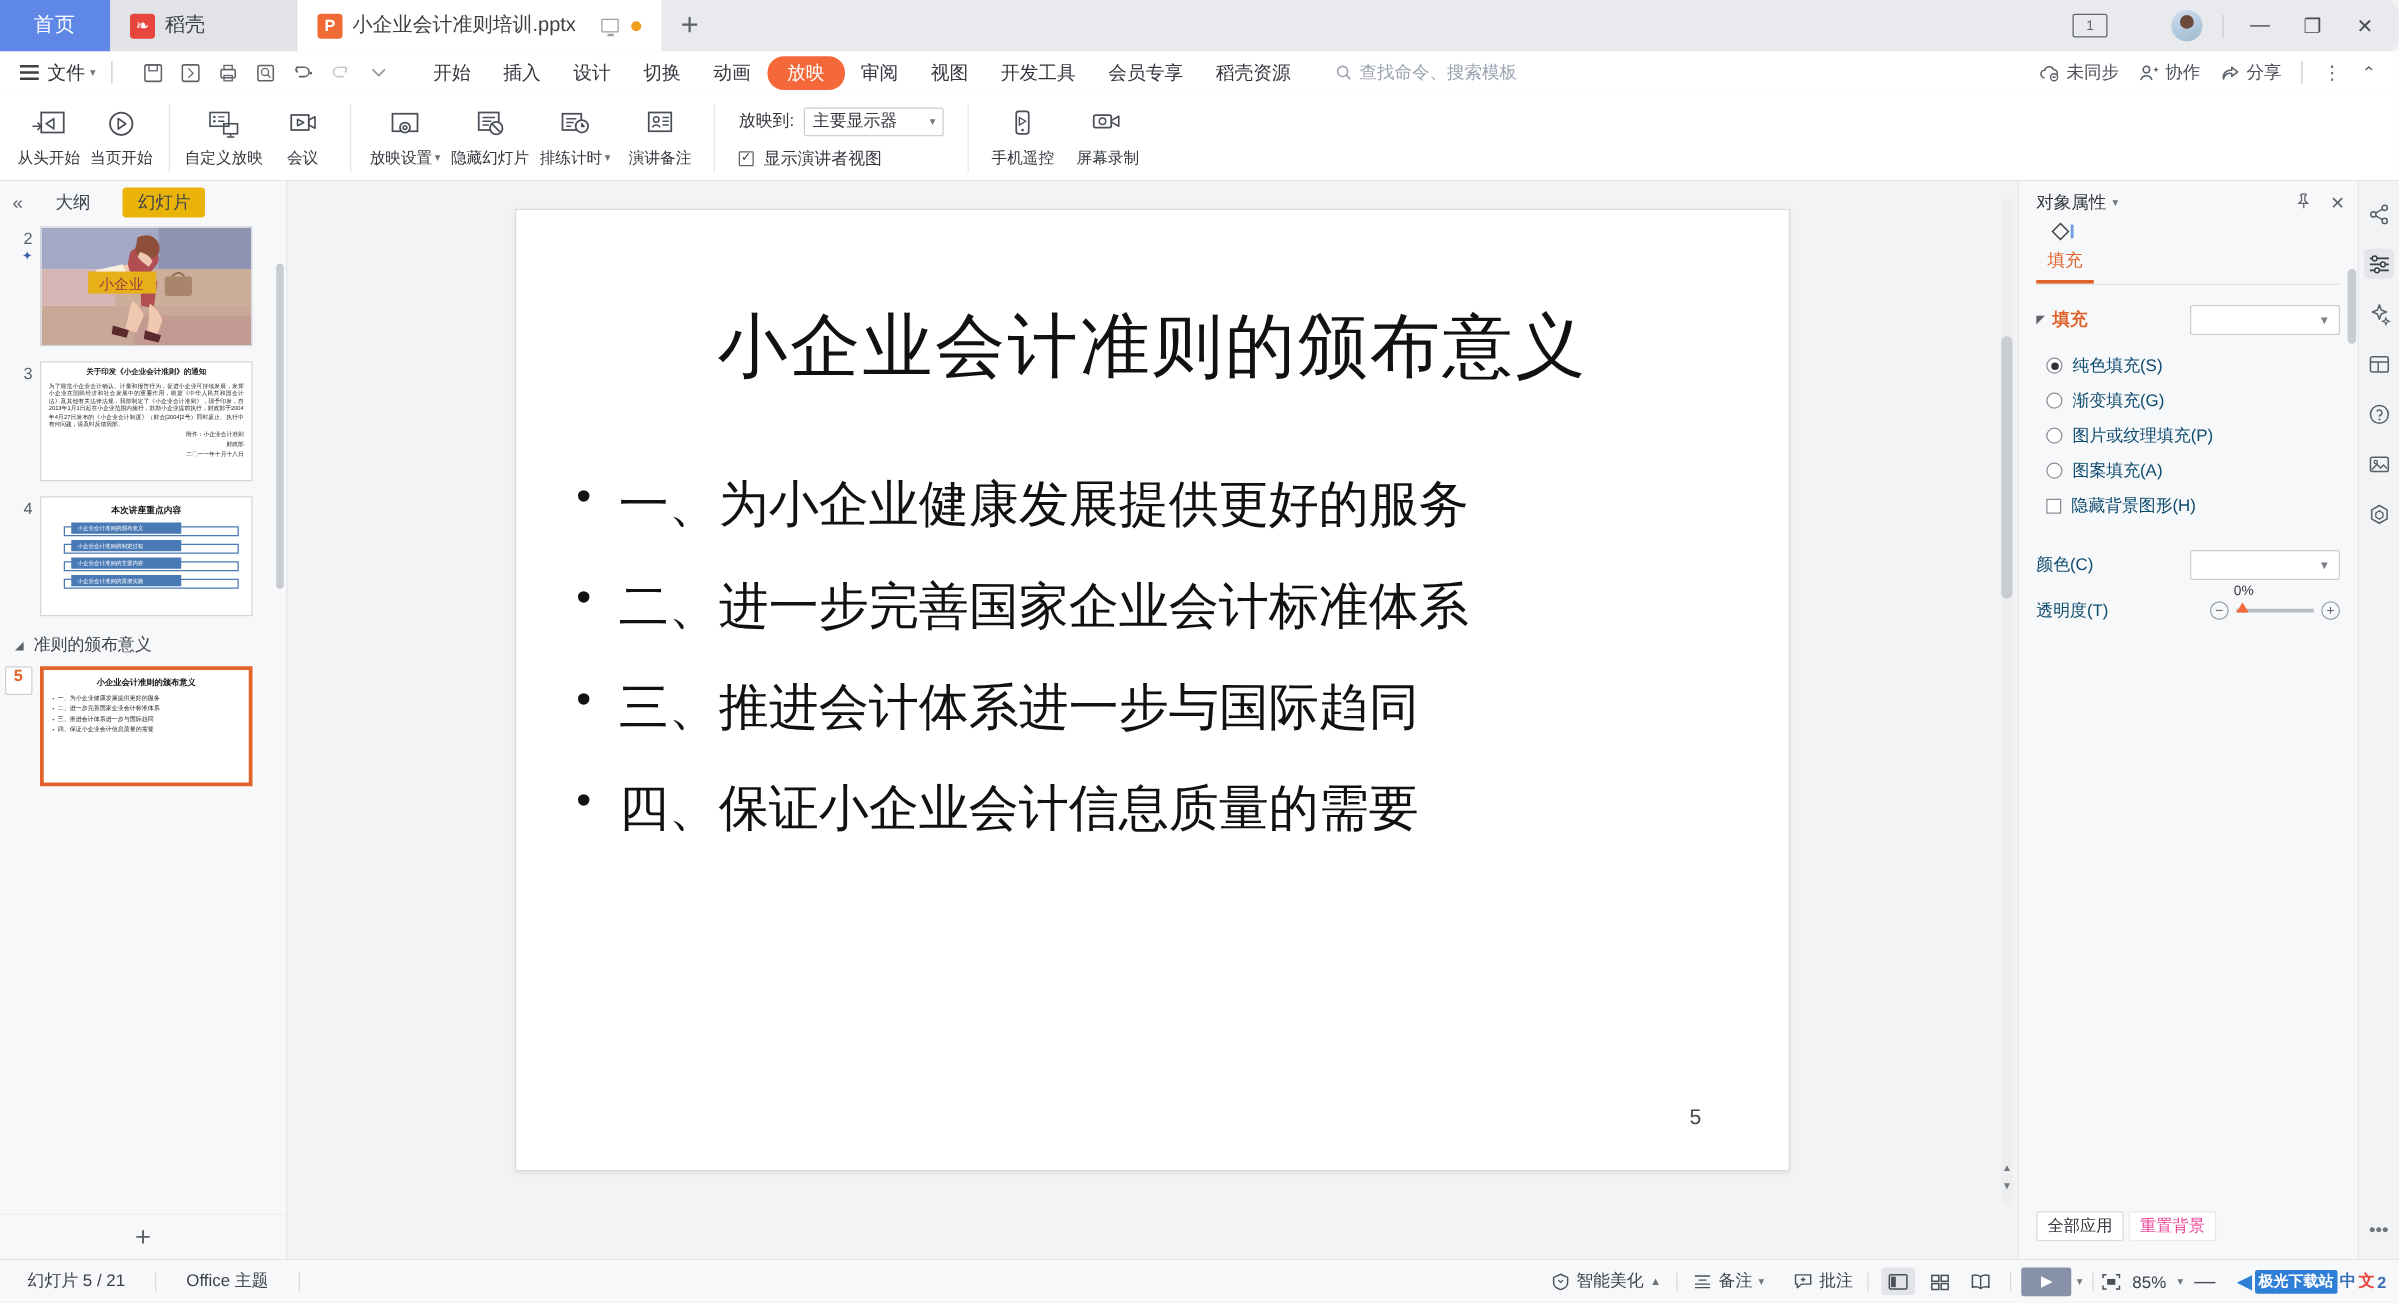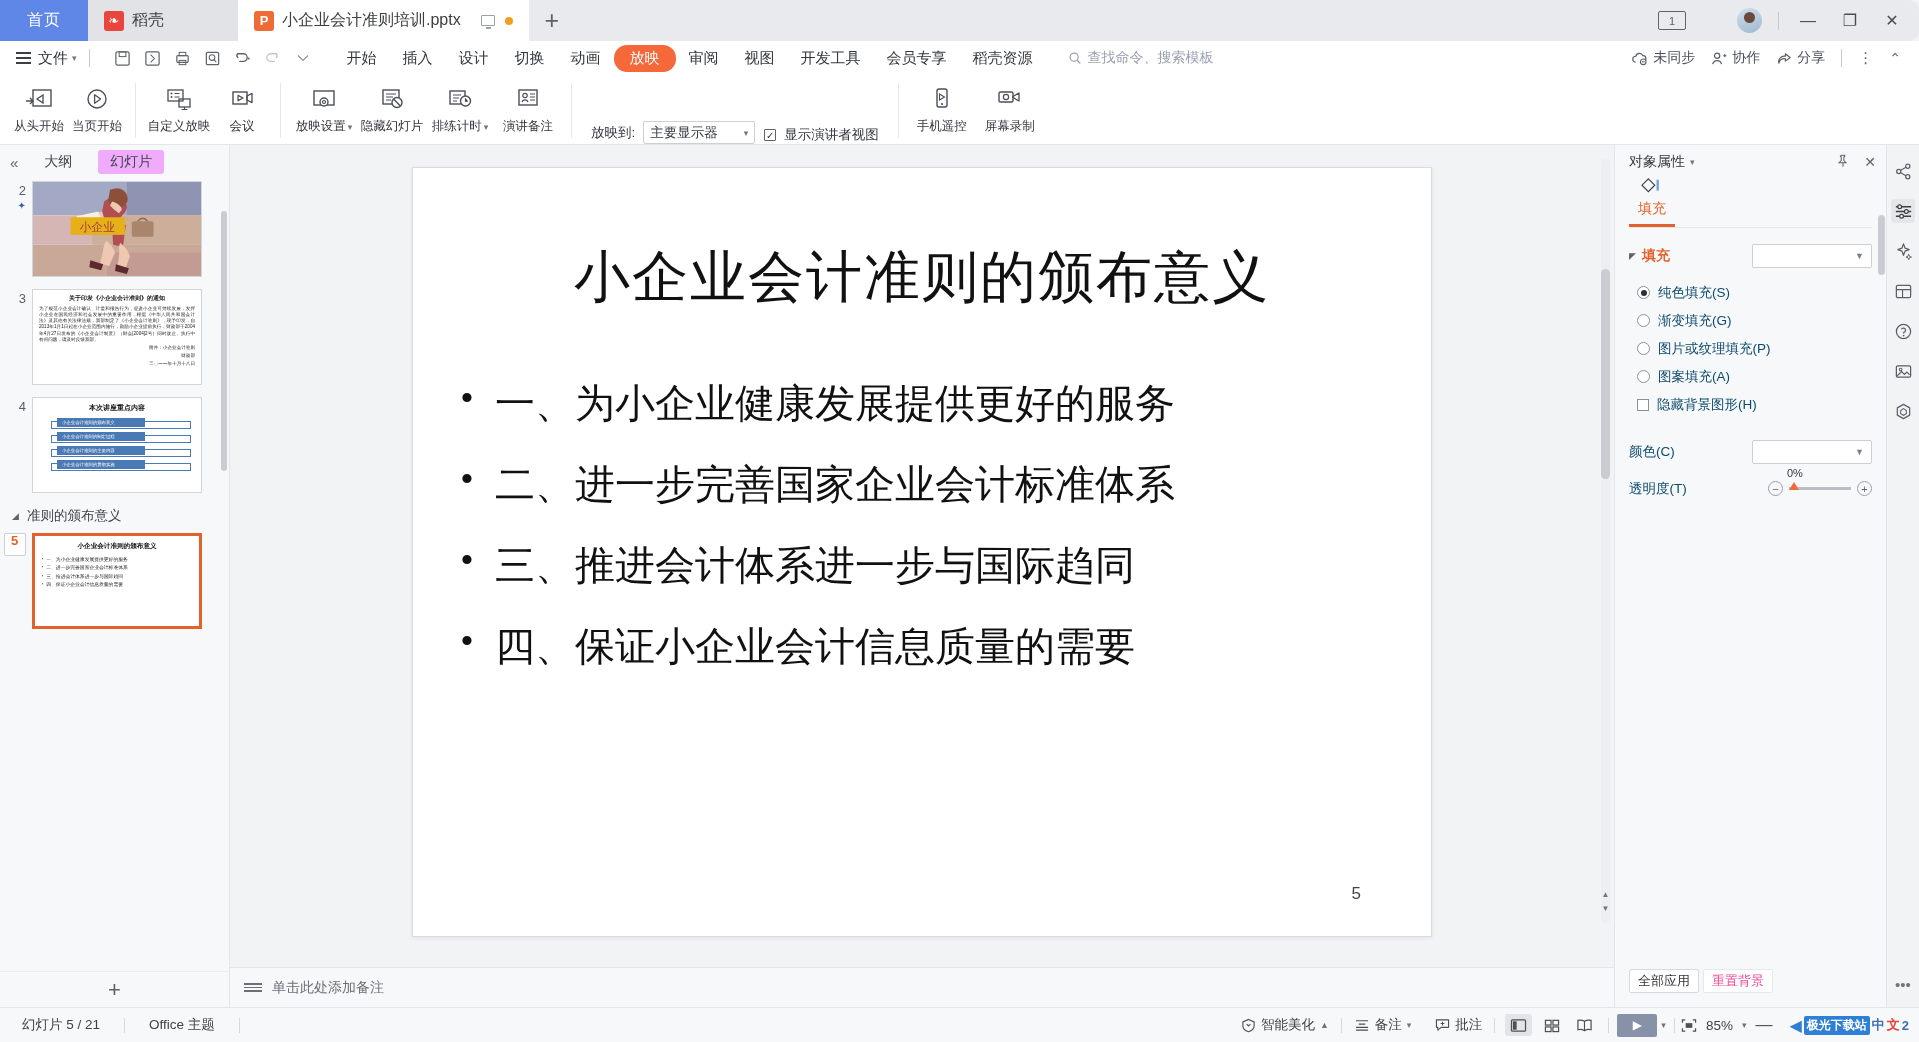--- a/index.html
+++ b/index.html
@@ -67,39 +67,39 @@
   
   .ribbon { height:70px;background:#fff;display:flex;align-items:stretch;padding: 2px 8px 0 10px;flex:none;
     border-bottom:1px solid #e3e5e8;}
   .rgroup { display:flex; align-items:stretch; }
   .rsep { width:1px;background:#e6e8ea;margin:6px 9px; }
   .rbtn { width:58px;display:flex;flex-direction:column;align-items:center;justify-content:flex-start;
     padding-top:6px; gap:5px; font-size:12.5px;color:#33373d; }
   .rbtn.wide { width:68px; }
   .rbtn .lbl { display:flex;align-items:center;gap:2px;white-space:nowrap; }
   .rbtn .ico { height:30px;display:flex;align-items:flex-end;justify-content:center;color:#4a4f58; }
-  .ctrl-col { display:flex;justify-content:center;gap:9px;padding:0 10px;font-size:13.5px;align-items:flex-end; }
+  .ctrl-col { display:flex;flex-direction:column;justify-content:center;gap:9px;padding:0 10px;font-size:13.5px; }
   .ctrl-row { display:flex;align-items:center;gap:8px; }
   .sel {
     width:112px;height:23px;border:1px solid #ccd0d5;background:#fff;border-radius:2px;
     display:flex;align-items:center;justify-content:space-between;padding:10px 6px;font-size:13.5px;
   }
   .chk { width:12px;height:12px;border:1.3px solid #5f6368;border-radius:1px;display:inline-flex;
     align-items:center;justify-content:center;font-size:10px;color:#2c3036;}
 
   
   .body { flex:1; display:flex; min-height:0; position:relative; background:#f2f3f5;}
 
   
   .slidepanel { width:230px;background:#f7f8fa;display:flex;flex-direction:column;position:relative;
      border-right:1px solid #e3e5e8;}
   .sp-head { height:30px;display:flex;align-items:center;gap:14px;padding:4px 8px 0 10px;font-size:14px;color:#40454c;}
   .collapse { font-size:15px;color:#5f6368; }
   .sp-tab { padding:3px 12px;border-radius:3px; }
-  .sp-tab.active { background:#f0abfc; }
+  .sp-tab.active { background:#eab308; }
   .sp-scroll { flex:1; overflow:hidden; position:relative; padding-bottom:4px; }
   .thumb-row { display:flex; gap:6px; padding:6px 10px 6px 4px; align-items:flex-start; }
   .tnum { width:22px;text-align:right;font-size:13px;color:#5a5f66;padding-top:2px;flex:none; }
   .tnum.sel { color:#e2622b;font-weight:bold; }
   .tstar { font-size:10px;color:#3b5ea8;text-align:right;width:22px;margin-top:2px; }
   .thumb { width:170px;height:96px;background:#fff;border:1px solid #d2d5d9;overflow:hidden;position:relative;flex:none;}
   .thumb.selected { border:3px solid #e2622b; }
   .section-row { display:flex;align-items:center;gap:8px;padding:8px 10px 2px 12px;font-size:13.5px;color:#3d4248; }
   .sec-caret{font-size:9px;color:#5f6368;}
   .addslide { height:36px;display:flex;align-items:center;justify-content:center;font-size:22px;color:#5f6368;
@@ -651,28 +651,20 @@
           </ul>
           <div class="slide-num">5</div>
         </div>
         <div class="vscroll">
           <div class="track"></div>
           <div class="thumbv"></div>
           <div class="arr" style="bottom:24px;">▲</div>
           <div class="arr" style="bottom:10px;">▼</div>
         </div>
       </div>
-      <div class="notes">
-        <span class="notes-ico">
-            <i></i>
-            <i></i>
-            <i></i>
-          </span>
-        <span>单击此处添加备注</span>
-      </div>
     </div>
 
     <div class="rightpanel">
       <div class="rp-head">
         <span>对象属性</span>
         <span class="caret">▾</span>
         <span class="rp-actions">
           <span>
             <svg width="14" height="14" viewBox="0 0 16 16">
                 <path d="M6 1.5 h4 v1 l-1 1 v4 l2.5 2.5 h-8 L6 7.5 v-4 l-1 -1 z" fill="none" stroke="#5f6368" stroke-width="1.2"></path>

